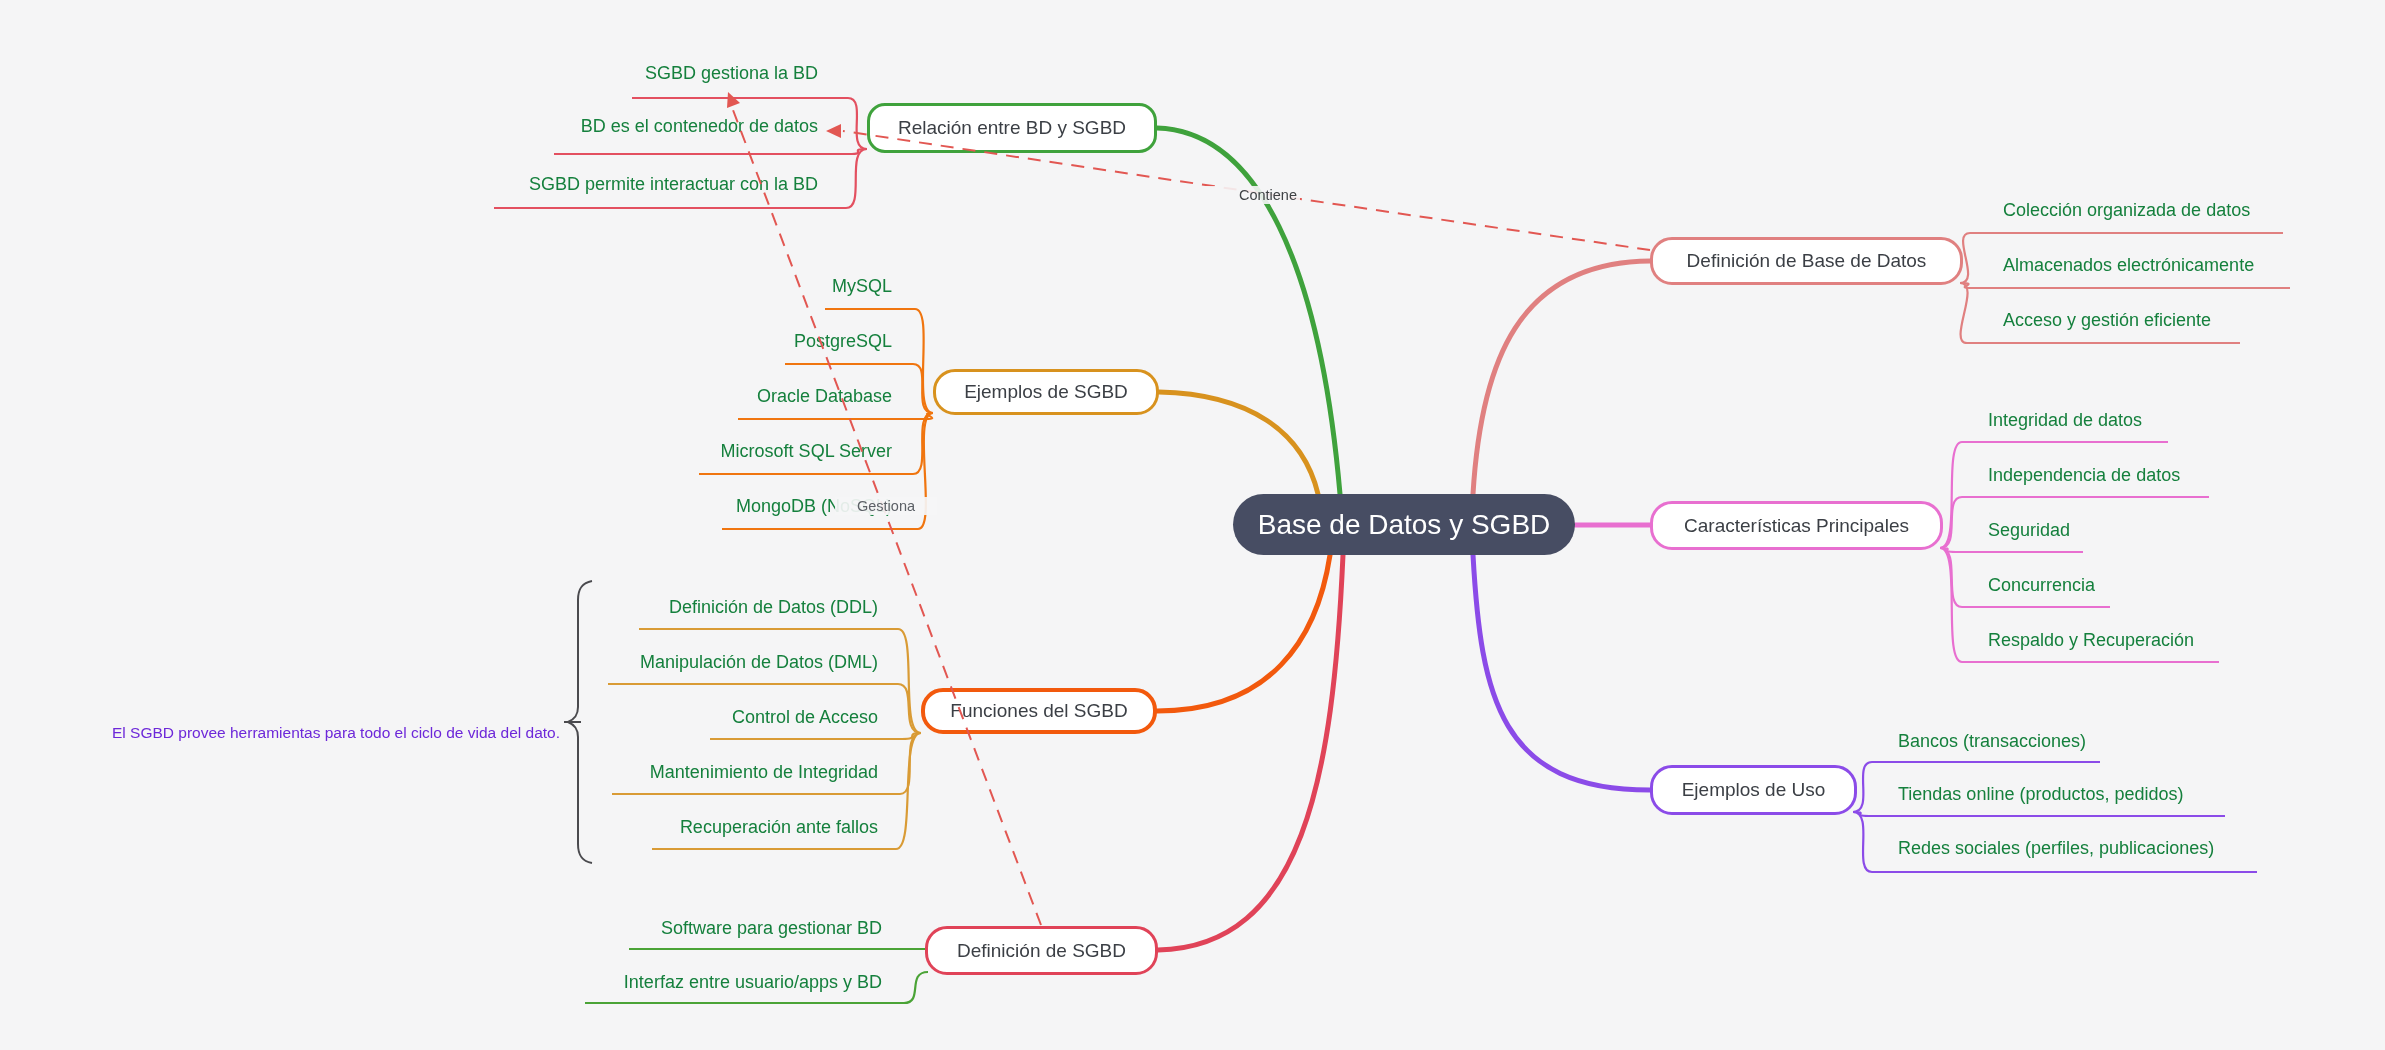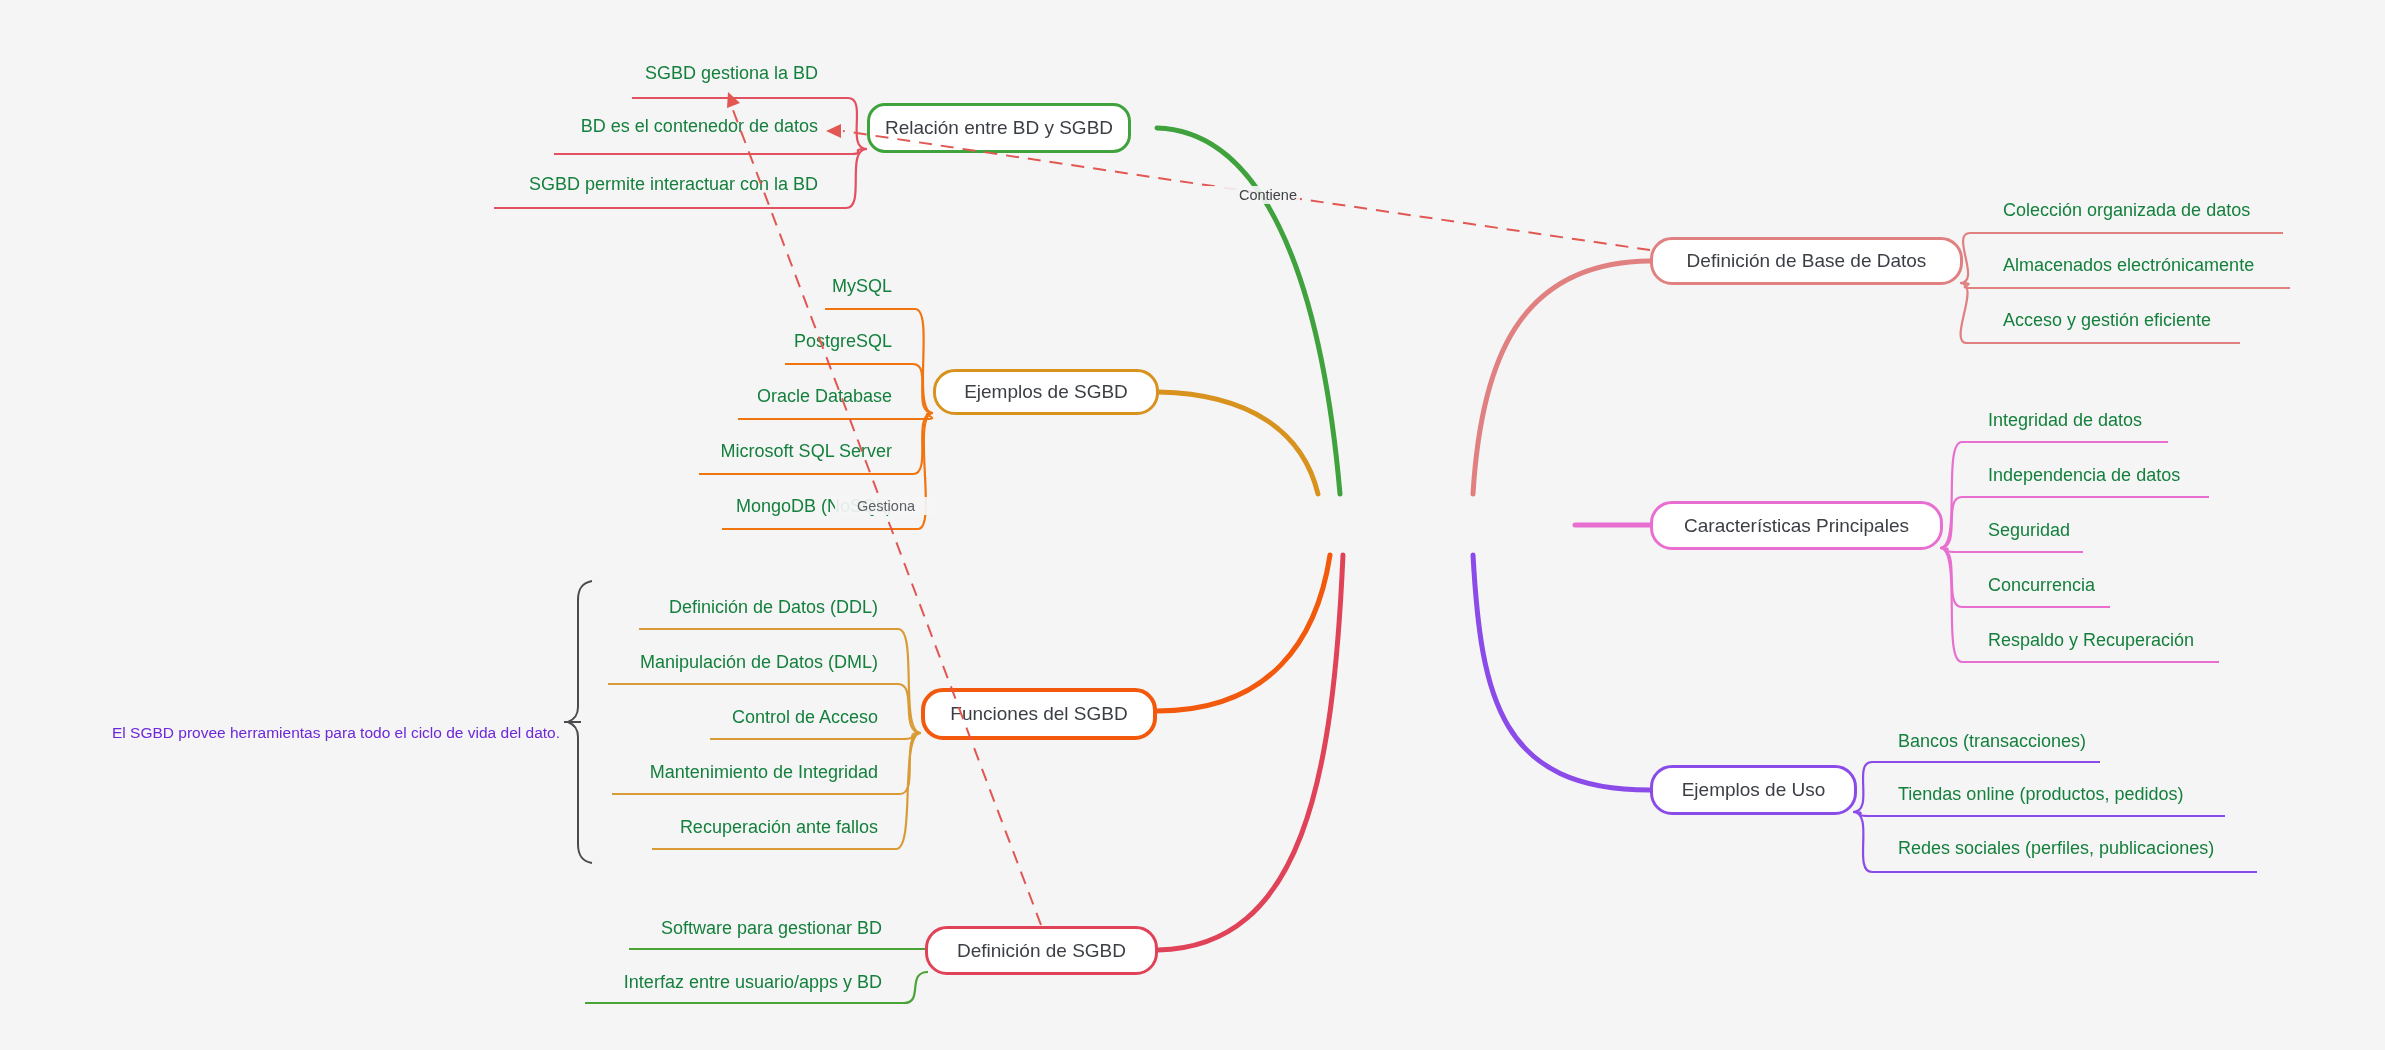--- a/index.html
+++ b/index.html
@@ -116,26 +116,27 @@
       <path d="M1853,812 C1871,812 1849,816 1869,816 L2225,816"></path>
       <path d="M1853,812 C1875,812 1852,872 1872,872 L2257,872"></path>
     </g>
 
     <g fill="none" stroke="#4a4a4e" stroke-width="2">
       <path d="M592,581 C581,583 578,590 578,600 L578,707 C578,715 575,719 568,722 C575,725 578,729 578,737 L578,844 C578,854 581,861 592,863"></path>
       <path d="M564,722 L581,722"></path>
     </g>
   </svg>
 
+  <div class="node root" style="left:1233px;top:494px;width:342px;height:61px;">Base de Datos y SGBD</div>
 
-  <div class="node" style="left: 867px; top: 103px; width: 264px; height: 50px; border-radius: 18px; border-color: rgb(63, 162, 60);">Relación entre BD y SGBD</div>
+  <div class="node" style="left: 867px; top: 103px; width: 290px; height: 50px; border-radius: 18px; border-color: rgb(63, 162, 60);">Relación entre BD y SGBD</div>
 
   <div class="node" style="left: 933px; top: 369px; width: 226px; height: 46px; border-color: rgb(216, 146, 30);">Ejemplos de SGBD</div>
 
-  <div class="node" style="left: 921px; top: 688px; width: 236px; height: 52px; border-width: 4px; border-color: rgb(242, 89, 13);">Funciones del SGBD</div>
+  <div class="node" style="left: 921px; top: 688px; width: 236px; height: 46px; border-width: 4px; border-color: rgb(242, 89, 13);">Funciones del SGBD</div>
 
   <div class="node" style="left: 925px; top: 926px; width: 233px; height: 49px; border-width: 3.5px; border-color: rgb(224, 67, 88);">Definición de SGBD</div>
 
   <div class="node" style="left: 1650px; top: 237px; width: 313px; height: 48px; border-color: rgb(224, 128, 128);">Definición de Base de Datos</div>
 
   <div class="node" style="left: 1650px; top: 501px; width: 293px; height: 49px; border-width: 3.5px; border-color: rgb(232, 111, 208);">Características Principales</div>
 
   <div class="node" style="left: 1650px; top: 765px; width: 207px; height: 50px; border-width: 3.5px; border-color: rgb(139, 75, 232);">Ejemplos de Uso</div>
 
   <div class="child lft" style="right:1567px;top:63px;">SGBD gestiona la BD</div>

